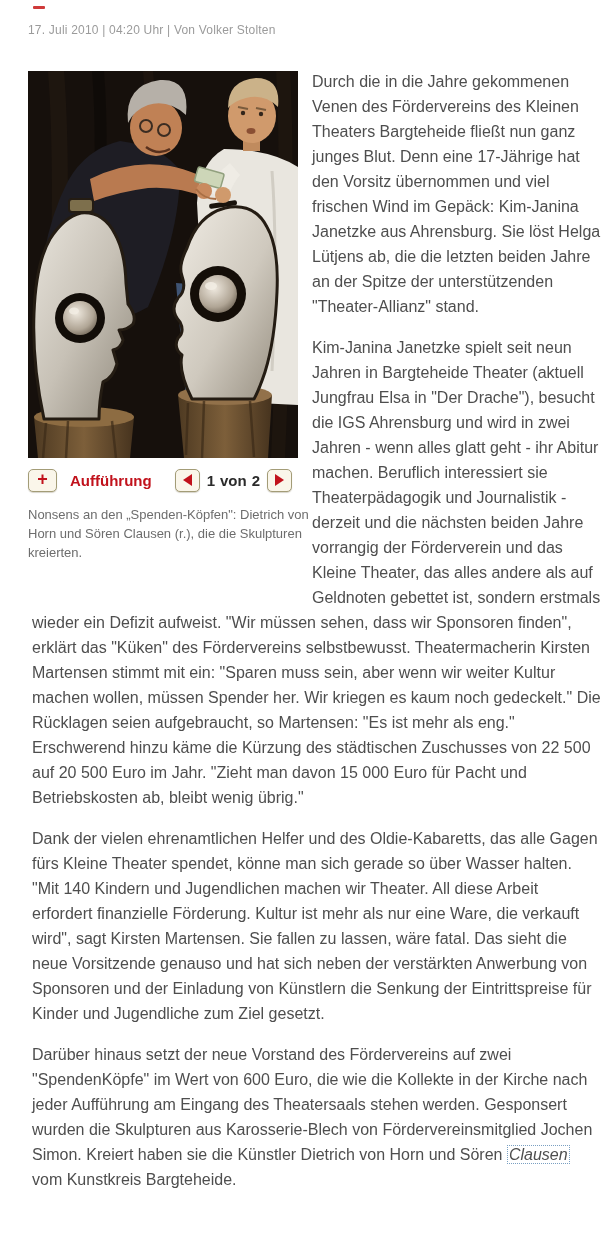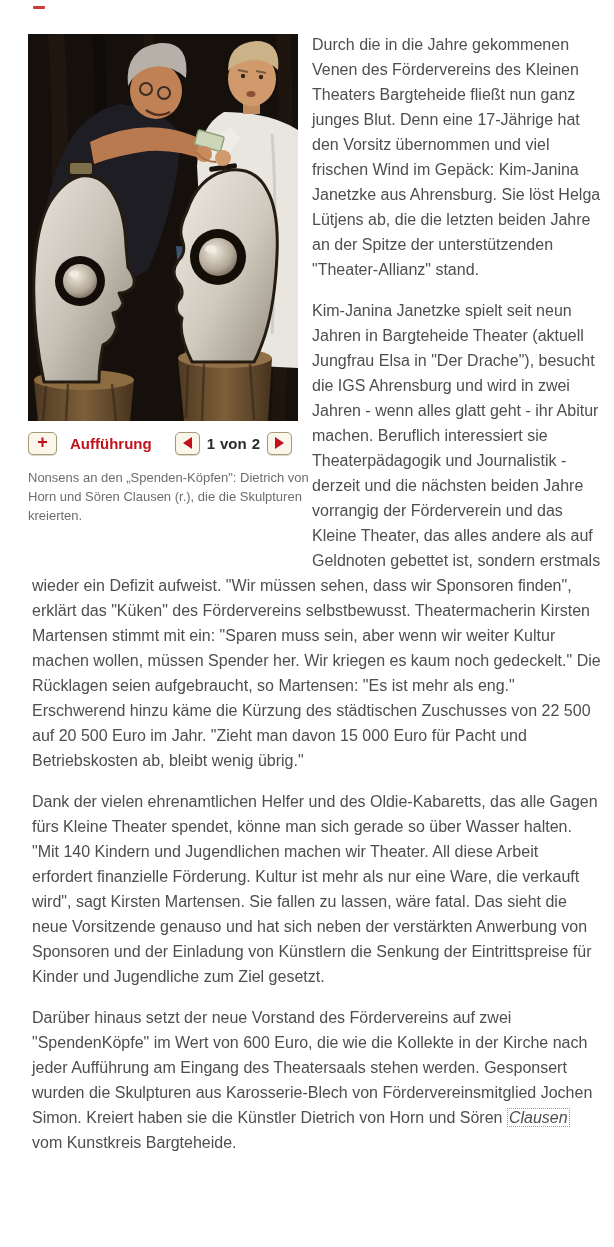--- a/index.html
+++ b/index.html
@@ -29,20 +29,21 @@
   .caption{margin-top:12px;width:284px;font-size:13px;line-height:19px;color:#6d6d6d;}
   .hl-word{border:1px dotted #7aa0c2;padding:0 1px;font-style:italic;}
 </style>
 </head>
 <body>
 
 <div class="page">
   <div class="red-dash"></div>
   <div class="inner">
 
+    <div class="meta">17. Juli 2010 | 04:20 Uhr | Von Volker Stolten</div>
 
     <div class="article">
 
       <div class="figure">
 
         <svg class="photo-frame" viewBox="0 0 270 387" width="270" height="387" xmlns="http://www.w3.org/2000/svg">
           <defs>
             <linearGradient id="metalL" x1="0" y1="0" x2="1" y2="1">
               <stop offset="0" stop-color="#e8e4dc"></stop>
                 <stop offset=".5" stop-color="#c7c1b6"></stop>

